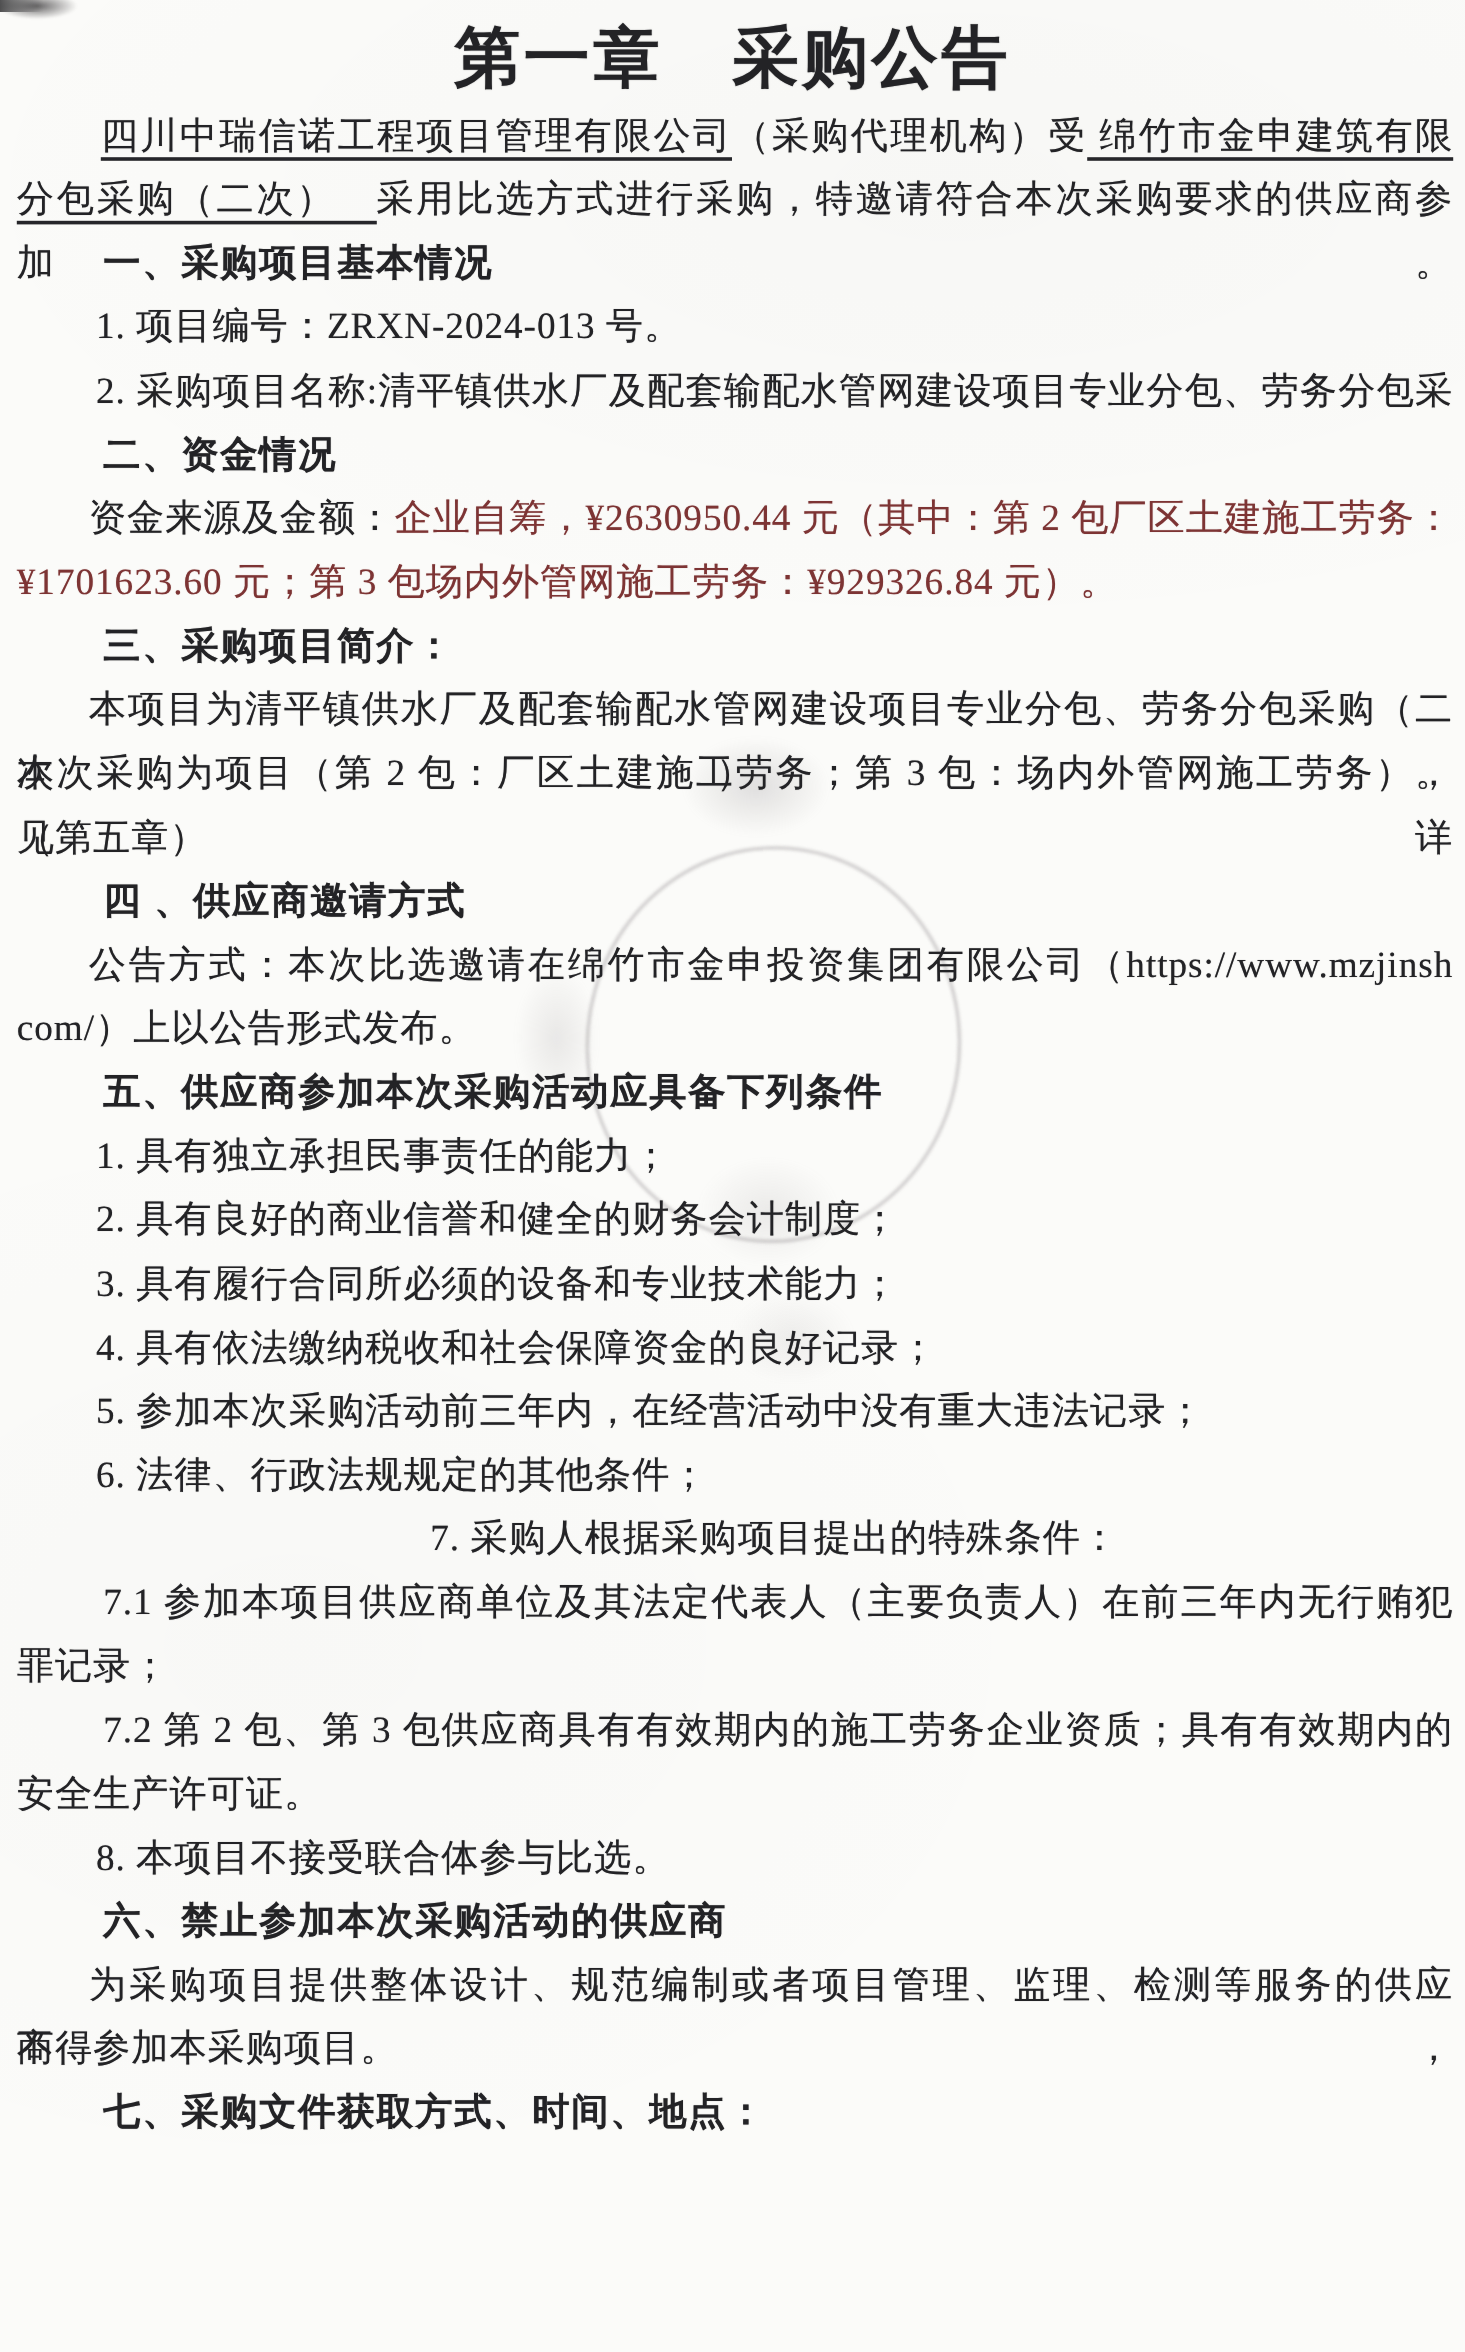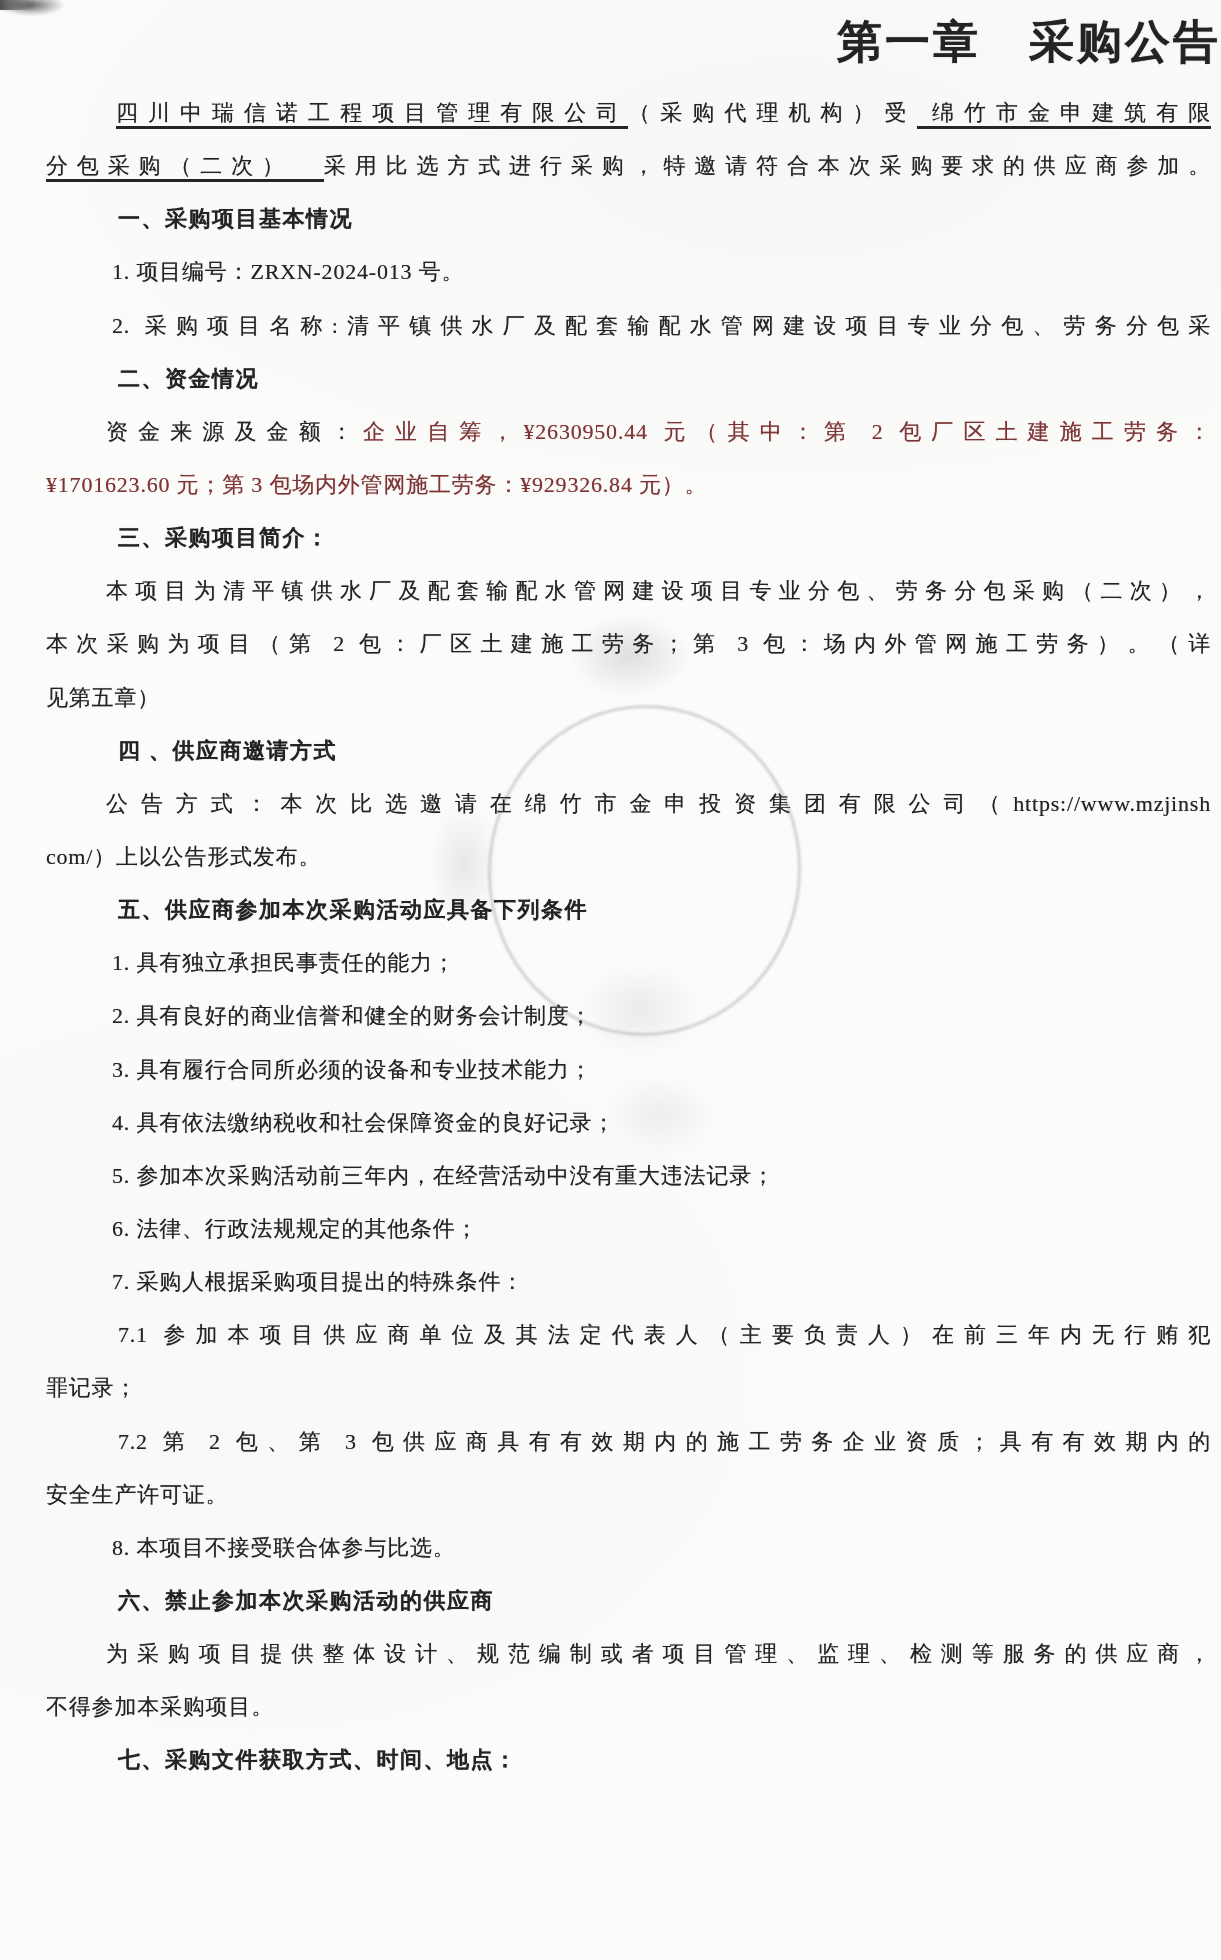--- a/index.html
+++ b/index.html
@@ -10,34 +10,33 @@
     background:
       radial-gradient(ellipse 900px 400px at 65% 8%, rgba(0,0,0,0.015), transparent),
       radial-gradient(ellipse 700px 500px at 20% 70%, rgba(0,0,0,0.012), transparent),
       #fbfbf9;
     overflow:hidden;
     font-family:"Liberation Serif","DejaVu Serif",serif;
     color:var(--ink,#232326);
   }
   .title {
     position:absolute; top:12px; left:0; right:0;
-    text-align:right;
+    text-align:center;
     font-family:"Liberation Sans","DejaVu Sans",sans-serif;
-    font-weight:bold; font-size:45px; letter-spacing:3px;
+    font-weight:bold; font-size:55px; letter-spacing:3px;
     text-shadow:0 0 1px rgba(20,20,22,0.55);
   }
   .docbody {
     position:absolute; top:86px; left:14px; right:10px;
   }
   .line {
     height:53.15px; line-height:53.15px;
-    font-size:22px; letter-spacing:0.8px;
+    font-size:31px; letter-spacing:0.8px;
     white-space:pre; overflow:visible;
     text-shadow:0 0 0.7px rgba(25,25,28,0.5);
-    margin-left:32px;
   }
   .line.full { white-space:normal; text-align:justify; text-align-last:justify; }
   .line.heading {
     font-family:"Liberation Sans","DejaVu Sans",sans-serif;
     font-weight:bold; letter-spacing:1.5px;
   }
   .u { border-bottom:3px solid var(--underline,#26262a); padding-bottom:1px; }
   .red { color:var(--red,#7d3434); text-shadow:0 0 0.7px rgba(125,52,52,0.55); }
 
   
@@ -100,21 +99,21 @@
       <div class="line heading" style="text-indent: 72px;"><span class="">四 、供应商邀请方式</span></div>
       <div class="line full" style="text-indent: 60px;"><span class="">公告方式：本次比选邀请在绵竹市金申投资集团有限公司（https://www.mzjinsh</span></div>
       <div class="line"><span class="">com/）上以公告形式发布。</span></div>
       <div class="line heading" style="text-indent: 72px;"><span class="">五、供应商参加本次采购活动应具备下列条件</span></div>
       <div class="line" style="text-indent: 66px;"><span class="">1. 具有独立承担民事责任的能力；</span></div>
       <div class="line" style="text-indent: 66px;"><span class="">2. 具有良好的商业信誉和健全的财务会计制度；</span></div>
       <div class="line" style="text-indent: 66px;"><span class="">3. 具有履行合同所必须的设备和专业技术能力；</span></div>
       <div class="line" style="text-indent: 66px;"><span class="">4. 具有依法缴纳税收和社会保障资金的良好记录；</span></div>
       <div class="line" style="text-indent: 66px;"><span class="">5. 参加本次采购活动前三年内，在经营活动中没有重大违法记录；</span></div>
       <div class="line" style="text-indent: 66px;"><span class="">6. 法律、行政法规规定的其他条件；</span></div>
-      <div class="line" style="text-indent: 66px;"><span class="">7. 采购人根据采购项目提出的特殊条件：</span></div>
+      <div class="line" style="text-indent: 66px; text-align: center;"><span class="">7. 采购人根据采购项目提出的特殊条件：</span></div>
       <div class="line full" style="text-indent: 72px;"><span class="">7.1 参加本项目供应商单位及其法定代表人（主要负责人）在前三年内无行贿犯</span></div>
       <div class="line"><span class="">罪记录；</span></div>
       <div class="line full" style="text-indent: 72px;"><span class="">7.2 第 2 包、第 3 包供应商具有有效期内的施工劳务企业资质；具有有效期内的</span></div>
       <div class="line"><span class="">安全生产许可证。</span></div>
       <div class="line" style="text-indent: 66px;"><span class="">8. 本项目不接受联合体参与比选。</span></div>
       <div class="line heading" style="text-indent: 72px;"><span class="">六、禁止参加本次采购活动的供应商</span></div>
       <div class="line full" style="text-indent: 60px;"><span class="">为采购项目提供整体设计、规范编制或者项目管理、监理、检测等服务的供应商，</span></div>
       <div class="line"><span class="">不得参加本采购项目。</span></div>
       <div class="line heading" style="text-indent: 72px;"><span class="">七、采购文件获取方式、时间、地点：</span></div>
     </div>

